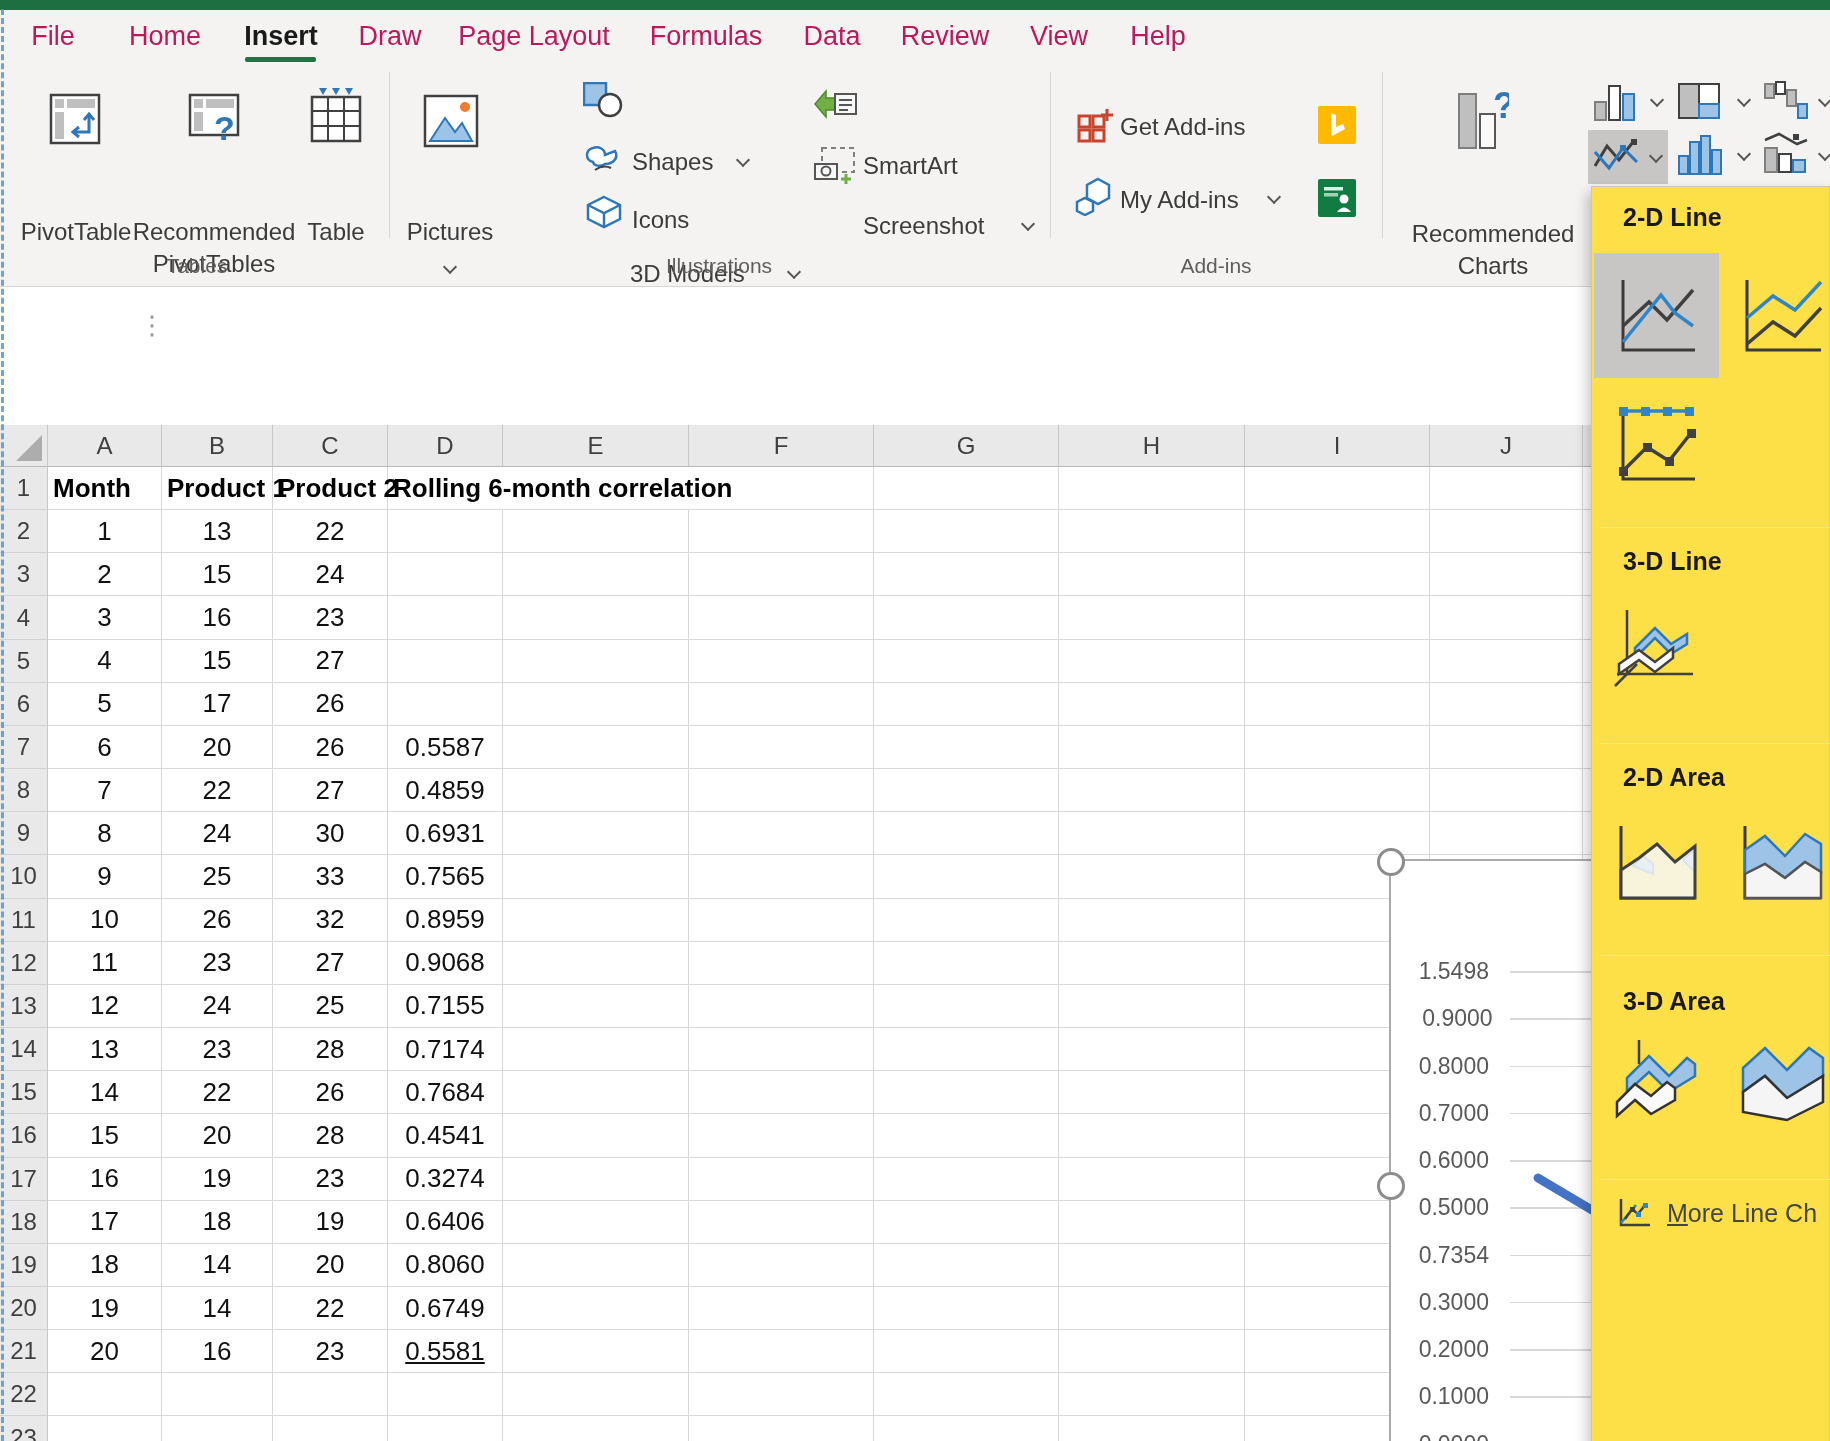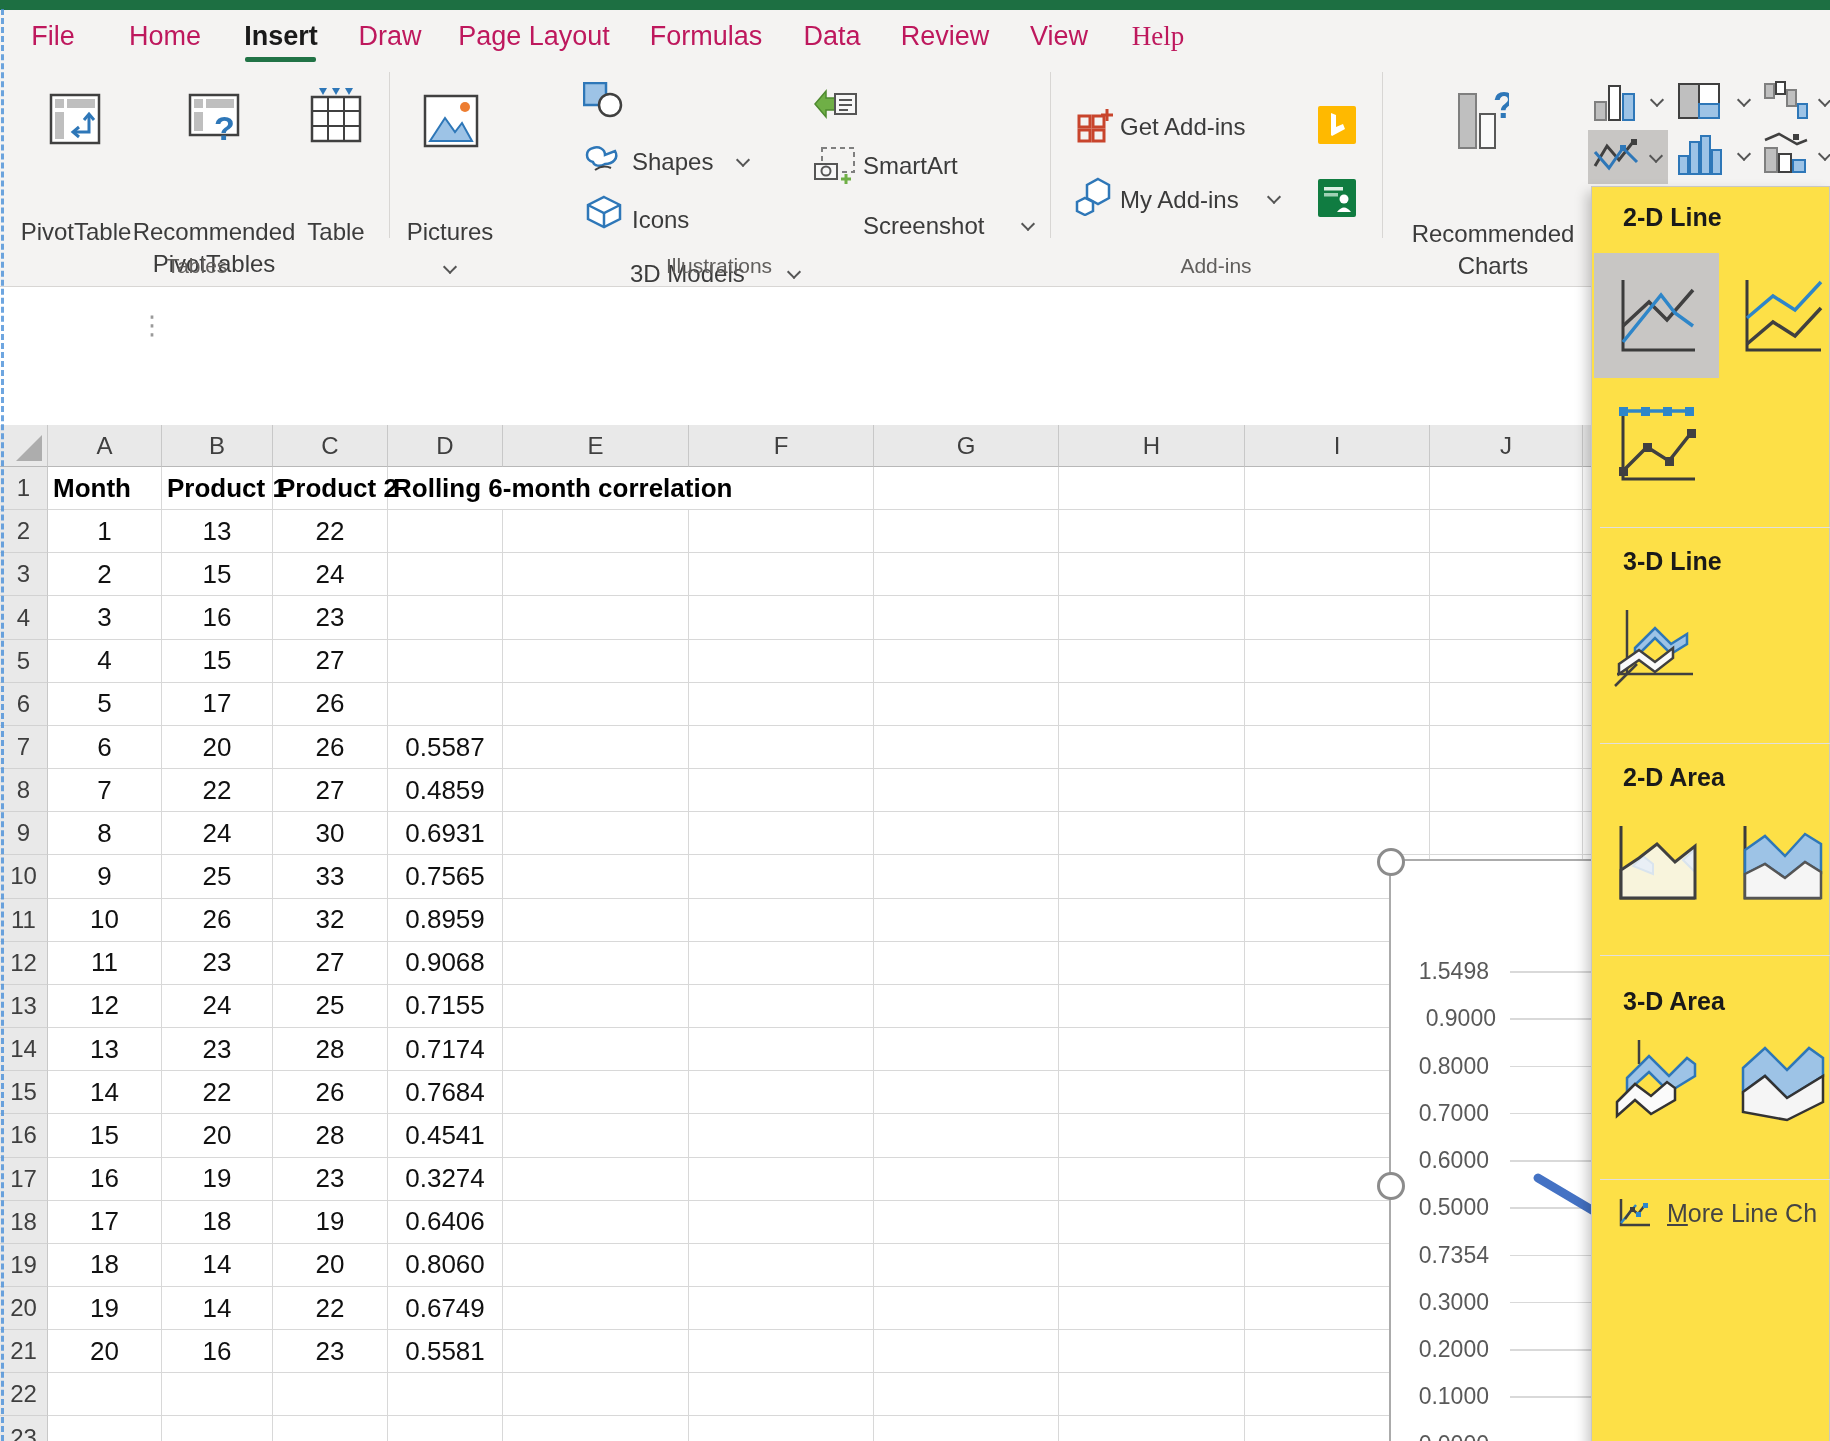--- a/index.html
+++ b/index.html
@@ -78,21 +78,21 @@
   <div class="abs" id="tabrow">
       <div class="tab" style="left: 53px;">File</div>
       <div class="tab" style="left: 165px;">Home</div>
       <div class="tab active" style="left: 281px;">Insert</div>
       <div class="tab" style="left: 390px;">Draw</div>
       <div class="tab" style="left: 534px;">Page Layout</div>
       <div class="tab" style="left: 706px;">Formulas</div>
       <div class="tab" style="left: 832px;">Data</div>
       <div class="tab" style="left: 945px;">Review</div>
       <div class="tab" style="left: 1059px;">View</div>
-      <div class="tab" style="left: 1158px; font-family: Liberation Serif, serif;">Help</div>
+      <div class="tab" style="left: 1158px;">Help</div>
     </div>
   <div class="abs" id="tab-underline"></div>
 
   <div class="abs" id="ribbon">
     <div class="rsep" style="left:389px"></div>
     <div class="rsep" style="left:1050px"></div>
     <div class="rsep" style="left:1382px"></div>
 
     <div class="abs" style="left:48px;top:26px">
       <svg width="54" height="62">
@@ -593,21 +593,21 @@
           <div class="cell" style="width: 186px;"></div>
           <div class="cell" style="width: 185px;"></div>
           <div class="cell" style="width: 153px;"></div>
           <div class="cell" style="width: 247px;"></div>
         </div>
         <div class="row">
           <div class="rn">21</div>
           <div class="cell" style="width: 114px;">20</div>
           <div class="cell" style="width: 111px;">16</div>
           <div class="cell" style="width: 115px;">23</div>
-          <div class="cell" style="width: 115px;">0.5581</div>
+          <div class="cell" style="width: 115px; text-decoration: underline;">0.5581</div>
           <div class="cell" style="width: 186px;"></div>
           <div class="cell" style="width: 185px;"></div>
           <div class="cell" style="width: 185px;"></div>
           <div class="cell" style="width: 186px;"></div>
           <div class="cell" style="width: 185px;"></div>
           <div class="cell" style="width: 153px;"></div>
           <div class="cell" style="width: 247px;"></div>
         </div>
         <div class="row">
           <div class="rn">22</div>
@@ -636,21 +636,21 @@
           <div class="cell" style="width: 185px;"></div>
           <div class="cell" style="width: 153px;"></div>
           <div class="cell" style="width: 247px;"></div>
         </div>
       </div>
   </div>
 
   <div class="abs" id="chart">
     <div id="ylabels">
         <div class="ylab" style="left: 3px; top: 110px;">1.5498</div>
-        <div class="ylab" style="left: 10px; top: 157.25px;">0.9000</div>
+        <div class="ylab" style="left: 19px; top: 157.25px; text-align: center;">0.9000</div>
         <div class="ylab" style="left: 3px; top: 204.5px;">0.8000</div>
         <div class="ylab" style="left: 3px; top: 251.75px;">0.7000</div>
         <div class="ylab" style="left: 3px; top: 299px;">0.6000</div>
         <div class="ylab" style="left: 3px; top: 346.25px;">0.5000</div>
         <div class="ylab" style="left: 3px; top: 393.5px;">0.7354</div>
         <div class="ylab" style="left: 3px; top: 440.75px;">0.3000</div>
         <div class="ylab" style="left: 3px; top: 488px;">0.2000</div>
         <div class="ylab" style="left: 3px; top: 535.25px;">0.1000</div>
         <div class="ylab" style="left: 3px; top: 582.5px;">0.0000</div>
       </div>

